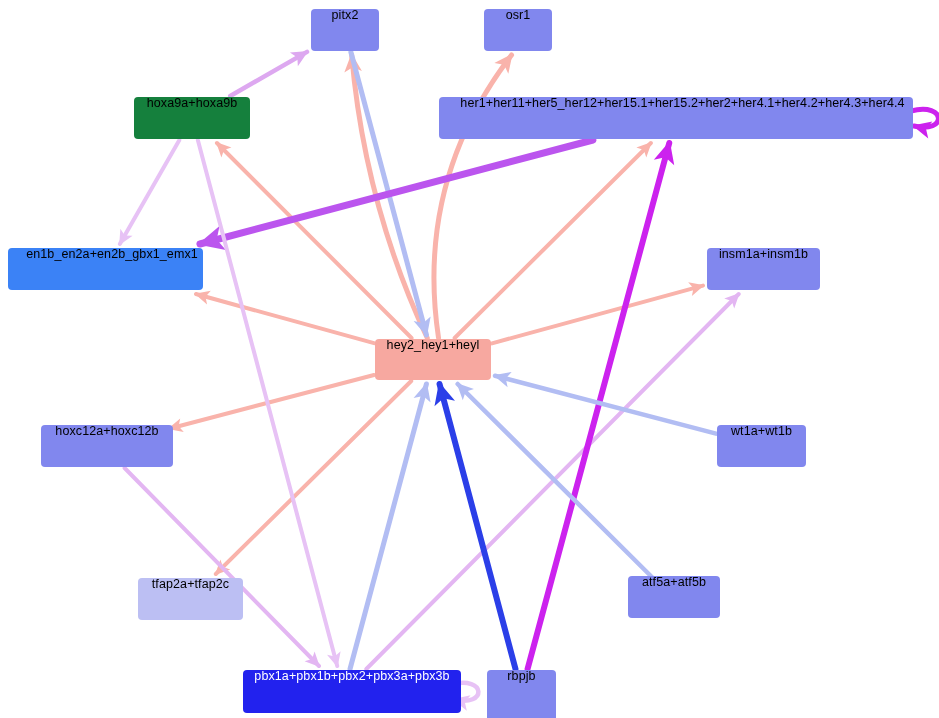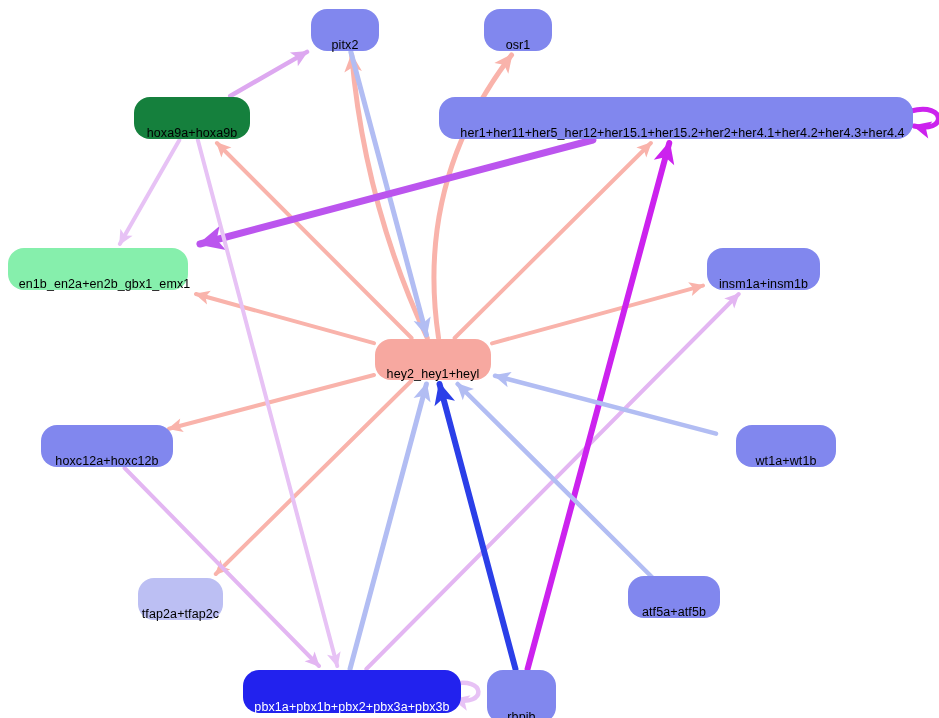--- a/index.html
+++ b/index.html
@@ -1,20 +1,20 @@
 <!DOCTYPE html>
 <html><head>
 <meta charset="utf-8">
 <style>
   html,body{margin:0;padding:0;background:#ffffff;}
   body{font-family:"Liberation Sans","DejaVu Sans",sans-serif;}
   #canvas{position:relative;width:939px;height:718px;background:#ffffff;overflow:hidden;}
   #edges{position:absolute;left:0;top:0;width:939px;height:718px;}
-  .node{position:absolute;box-sizing:border-box;display:flex;align-items:flex-end;justify-content:center;
-        border-radius:16px;color:#000000;font-size:12.5px;line-height:1;white-space:nowrap;
+  .node{position:absolute;box-sizing:border-box;display:flex;align-items:flex-start;justify-content:center;
+        border-radius:4px;color:#000000;font-size:12.5px;line-height:1;white-space:nowrap;
         letter-spacing:.1px;padding:0 12px;}
   .node.dark{color:#ffffff;margin-left:8px;}
 </style>
 </head>
 <body>
 
 <div id="canvas">
   <svg id="edges" xmlns="http://www.w3.org/2000/svg">
       <defs>
         <marker id="af9b3ab_5" viewBox="0 0 10 10" refX="8.5" refY="5" markerWidth="4.2" markerHeight="4.2" orient="auto-start-reverse" markerUnits="strokeWidth">
@@ -83,36 +83,36 @@
       </div>
       <div class="node" style="left: 484px; top: 9px; width: 68px; height: 42px; background: rgb(129, 135, 238); color: rgb(0, 0, 0);">
         <span>osr1</span>
       </div>
       <div class="node" style="left: 134px; top: 97px; width: 116px; height: 42px; background: #15803d; color: rgb(0, 0, 0);">
         <span>hoxa9a+hoxa9b</span>
       </div>
       <div class="node" style="left: 439px; top: 97px; width: 474px; height: 42px; background: rgb(129, 135, 238); color: rgb(0, 0, 0); padding-left: 25px;">
         <span>her1+her11+her5_her12+her15.1+her15.2+her2+her4.1+her4.2+her4.3+her4.4</span>
       </div>
-      <div class="node" style="left: 8px; top: 248px; width: 180px; height: 42px; background: #86efac; color: rgb(0, 0, 0); padding-left: 25px;">
+      <div class="node" style="left: 8px; top: 248px; width: 195px; height: 42px; background: #3b82f6; color: rgb(0, 0, 0); padding-left: 25px;">
         <span>en1b_en2a+en2b_gbx1_emx1</span>
       </div>
       <div class="node" style="left: 707px; top: 248px; width: 113px; height: 42px; background: rgb(129, 135, 238); color: rgb(0, 0, 0);">
         <span>insm1a+insm1b</span>
       </div>
       <div class="node" style="left: 375px; top: 339px; width: 116px; height: 41px; background: rgb(247, 168, 160); color: rgb(0, 0, 0);">
         <span>hey2_hey1+heyl</span>
       </div>
       <div class="node" style="left: 41px; top: 425px; width: 132px; height: 42px; background: rgb(129, 135, 238); color: rgb(0, 0, 0);">
         <span>hoxc12a+hoxc12b</span>
       </div>
-      <div class="node" style="left: 717px; top: 425px; width: 100px; height: 42px; background: rgb(129, 135, 238); color: rgb(0, 0, 0); margin-left: 19px;">
+      <div class="node" style="left: 717px; top: 425px; width: 89px; height: 42px; background: rgb(129, 135, 238); color: rgb(0, 0, 0);">
         <span>wt1a+wt1b</span>
       </div>
-      <div class="node" style="left: 138px; top: 578px; width: 85px; height: 42px; background: rgb(188, 191, 243); color: rgb(0, 0, 0);">
+      <div class="node" style="left: 138px; top: 578px; width: 105px; height: 42px; background: rgb(188, 191, 243); color: rgb(0, 0, 0);">
         <span>tfap2a+tfap2c</span>
       </div>
       <div class="node" style="left: 628px; top: 576px; width: 92px; height: 42px; background: rgb(129, 135, 238); color: rgb(0, 0, 0);">
         <span>atf5a+atf5b</span>
       </div>
       <div class="node dark" style="left: 235px; top: 670px; width: 218px; height: 43px; background: rgb(34, 34, 238); color: rgb(255, 255, 255);">
         <span>pbx1a+pbx1b+pbx2+pbx3a+pbx3b</span>
       </div>
       <div class="node" style="left: 487px; top: 670px; width: 69px; height: 53px; background: rgb(129, 135, 238); color: rgb(0, 0, 0);">
         <span>rbpjb</span>

